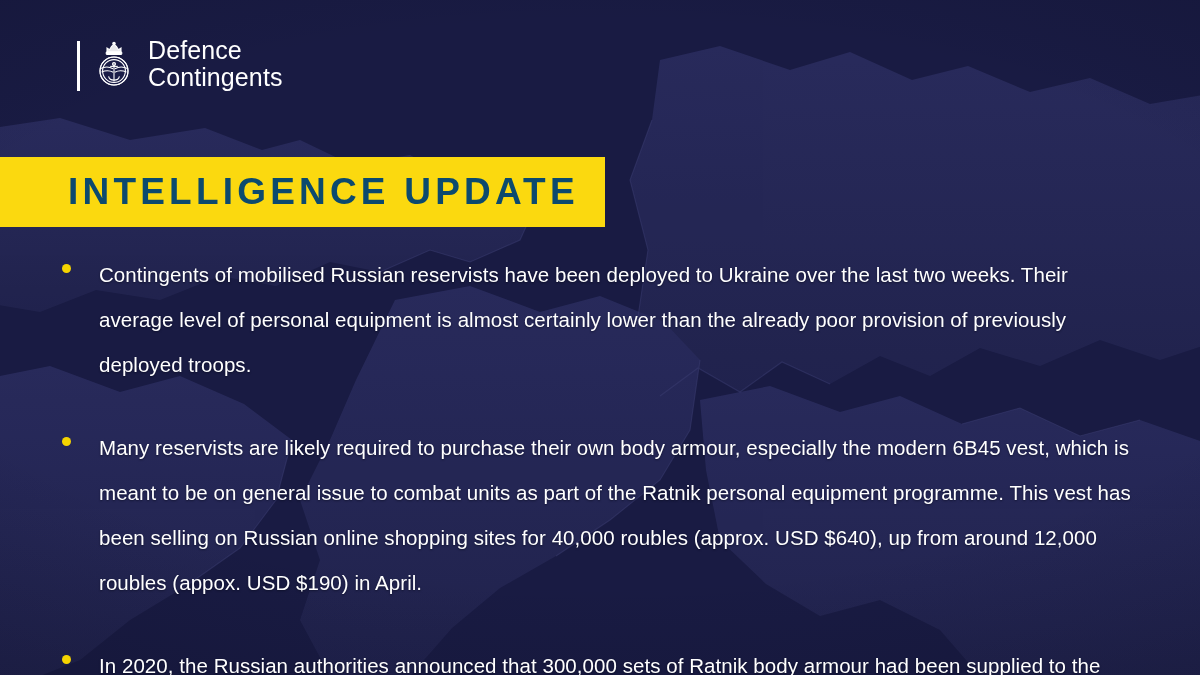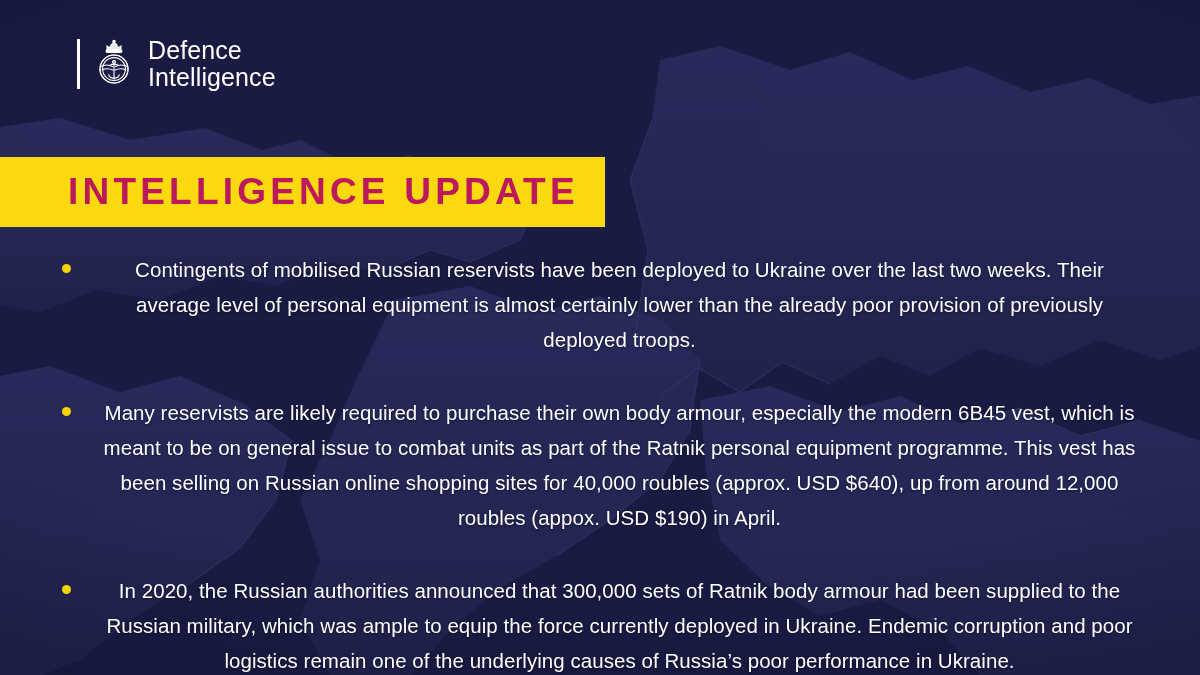--- a/index.html
+++ b/index.html
@@ -31,21 +31,21 @@
     pointer-events:none;
     background:
       radial-gradient(150% 110% at 50% 45%, rgba(25,27,67,0) 38%, rgba(12,13,36,0.72) 100%);
   }
 
   
   .header { position:absolute; top:0; left:0; right:0; height:150px; }
 
   .brand {
     position:absolute; left:38px; top:37px;
-    display:flex; align-items:center;padding-left:39px;
+    display:flex; align-items:flex-end;padding-left:39px;
   }
   .brand-rule {
     width:3px; height:50px;
     background:#ffffff;
     margin-right:13px;
     flex:none;
   }
   .crest { width:42px; height:50px; flex:none; margin-right:13px; }
   .crest svg { width:100%; height:100%; display:block; }
 
@@ -91,21 +91,21 @@
   
   .banner {
     position:absolute;
     left:0; top:157px;
     width:605px; height:70px;
     background:#fbd90f;
     display:flex; align-items:center;
   }
   .banner-text {
     margin-left:68px;
-    color:#be185d;
+    color:#0c4a6e;
     font-size:37px;
     font-weight:700;
     letter-spacing:4.2px;
     line-height:40px;
     white-space:nowrap;
   }
 
   
   .body-block {
     position:absolute;
@@ -124,25 +124,24 @@
     width:9px; height:9px;
     border-radius:50%;
     background:#f5d400;
     margin-top:12px;
     margin-right:28px;
   }
   .bullet-text {
     flex:1;
     color:#ffffff;
     font-size:20.5px;
-    line-height:35px;
+    line-height:45px;
     font-weight:400;
     letter-spacing:0.05px;
     text-shadow:0 1px 2px rgba(8,9,26,0.55);
-    text-align:center;
   }
 </style>
 </head>
 <body>
 
 <div id="poster">
 
   <div class="map-layer">
     <svg viewBox="0 0 1200 675" preserveAspectRatio="none" aria-hidden="true">
       <defs>
@@ -205,21 +204,21 @@
             <path d="M21 21.6 L21 40.2"></path>
             <path d="M17.2 25.4 L24.8 25.4"></path>
             <path d="M15.6 35.4 C16.6 40.4 25.4 40.4 26.4 35.4"></path>
             <circle cx="21" cy="23" r="1.5"></circle>
           </g>
         </svg>
       </div>
 
       <div class="brand-text">
         <div>Defence</div>
-        <div>Intelligence</div>
+        <div>Contingents</div>
       </div>
     </div>
 
 
   </div>
 
   <div class="banner">
     <div class="banner-text">INTELLIGENCE UPDATE</div>
   </div>
 

